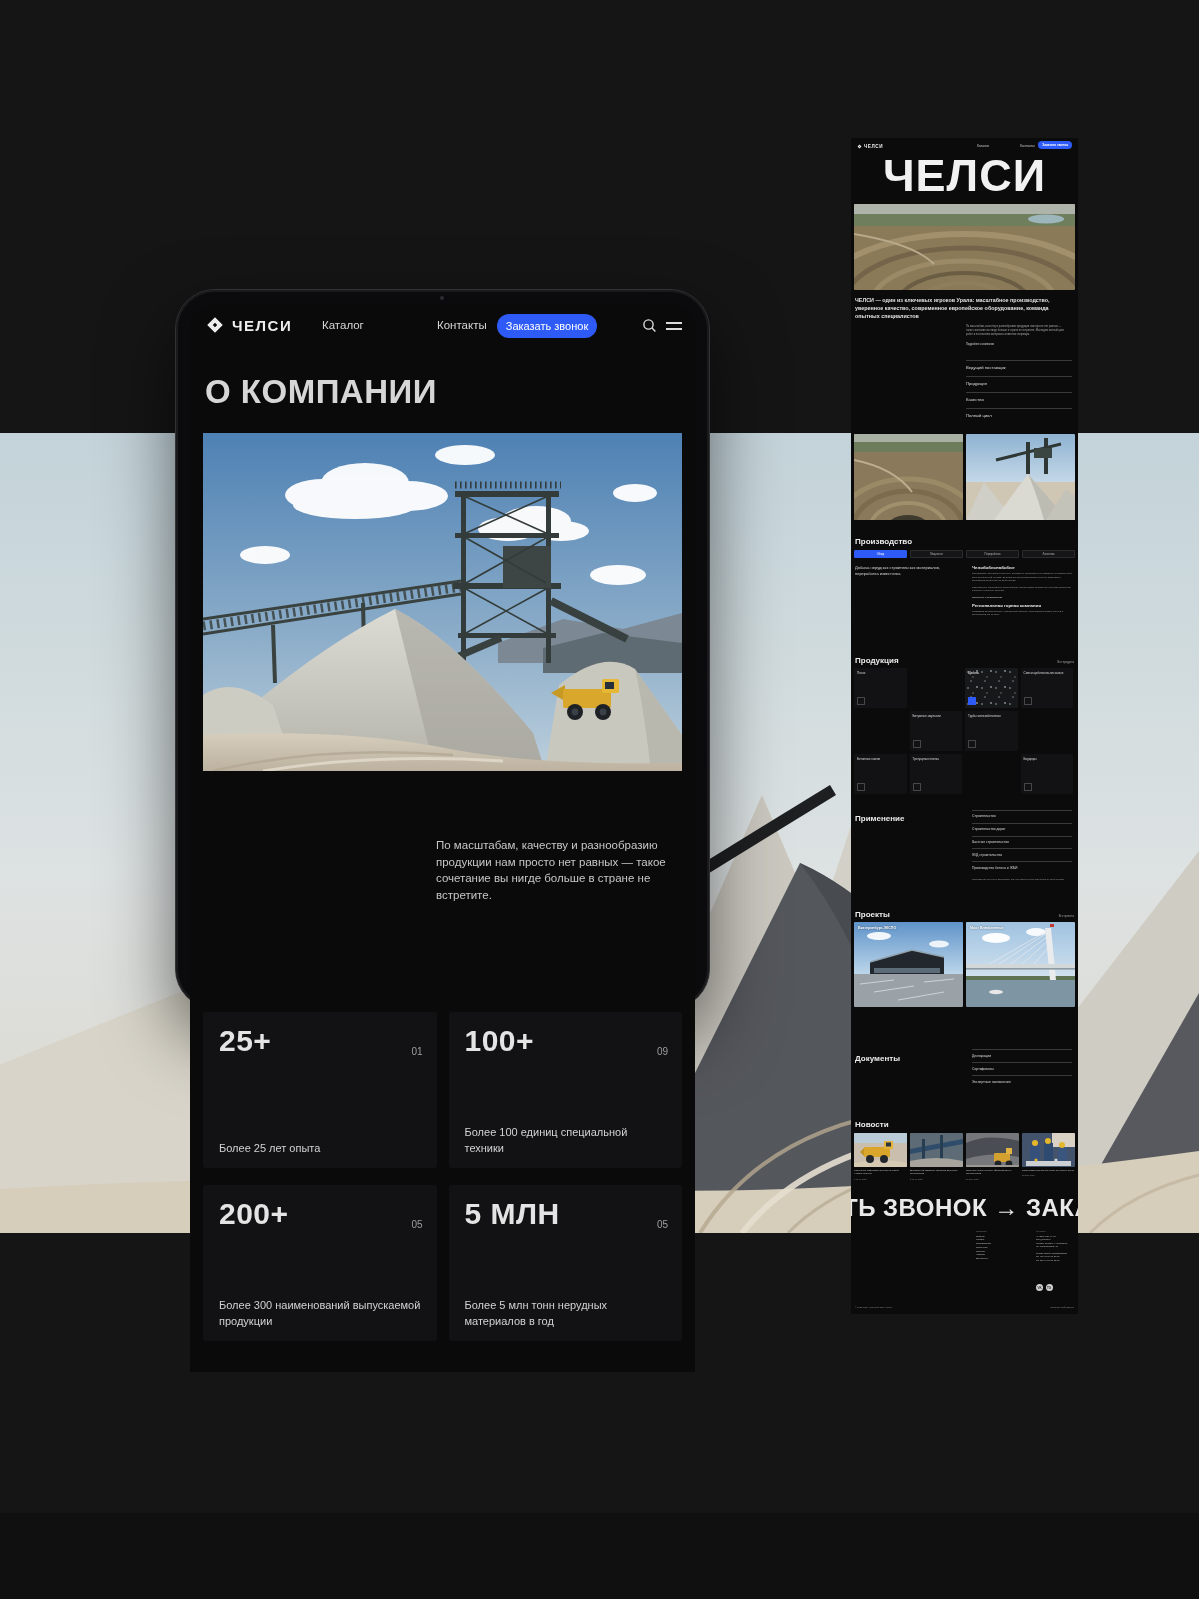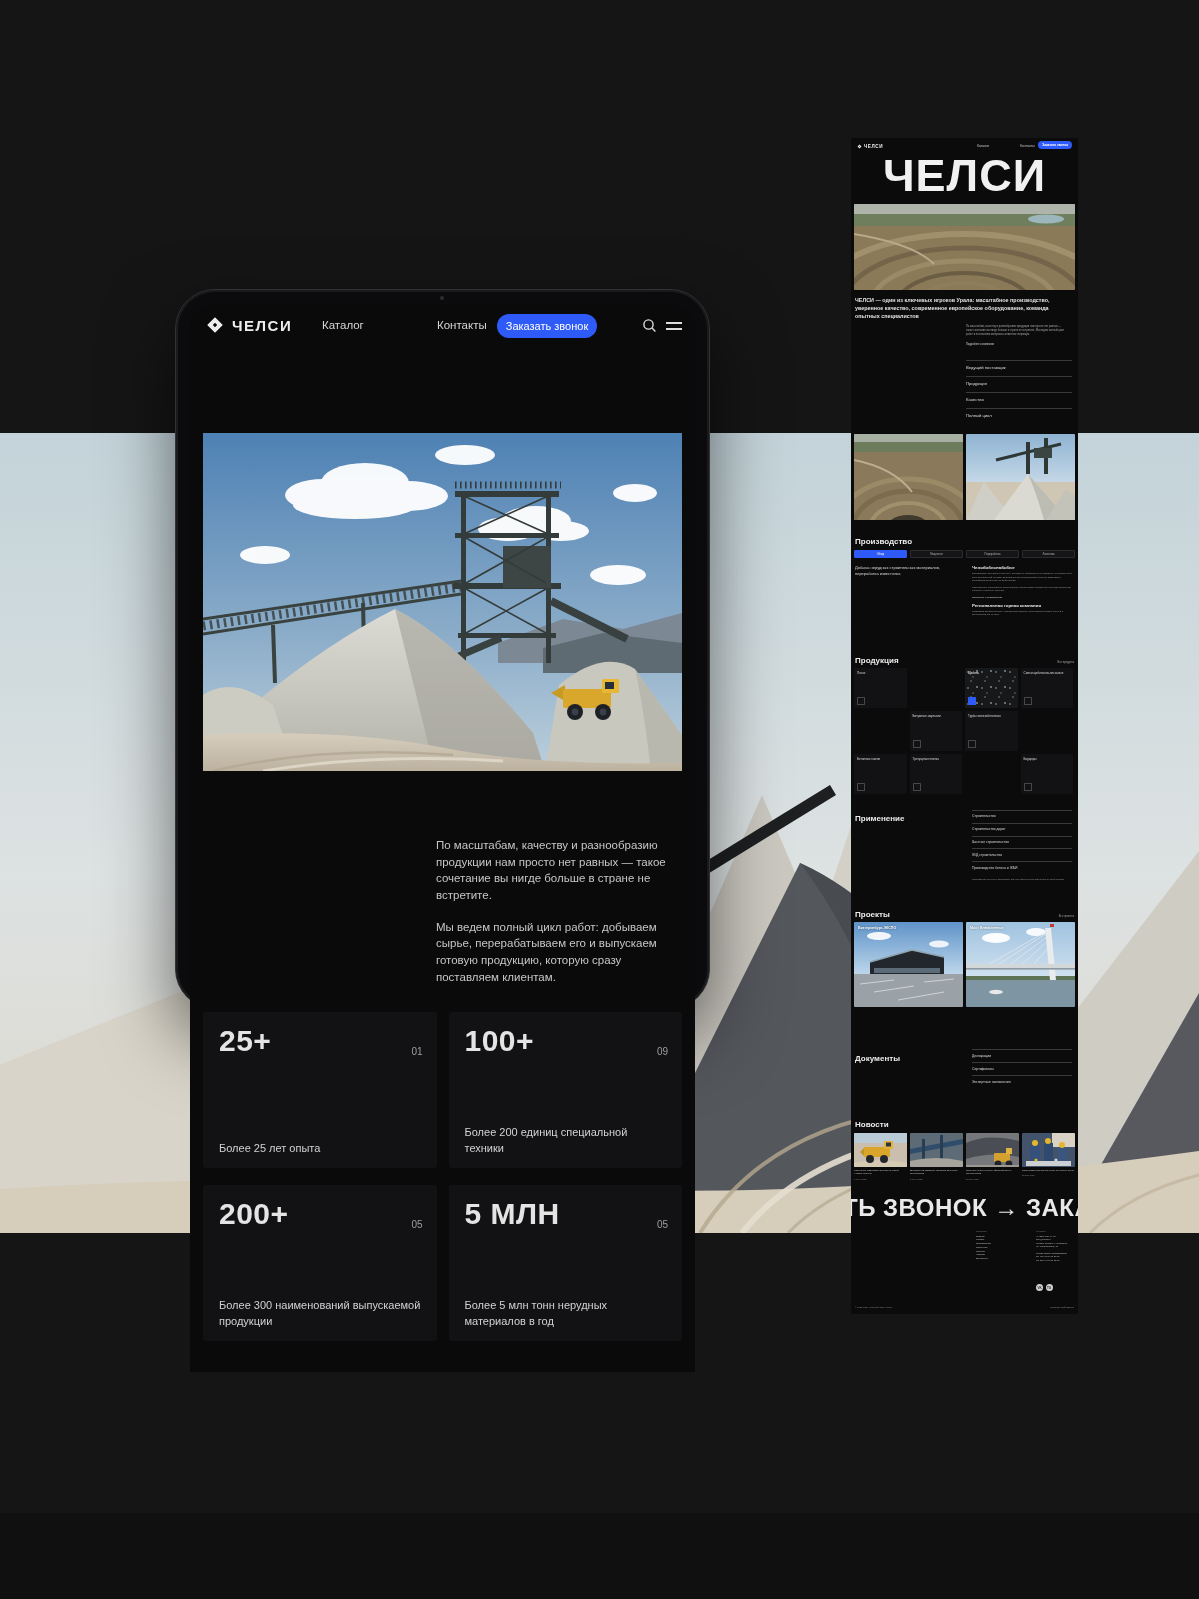--- a/index.html
+++ b/index.html
@@ -431,20 +431,21 @@
             <circle cx="6.5" cy="6.5" r="4.6" fill="none" stroke="#dcdcdc" stroke-width="1.4"></circle>
             <path d="M10,10 L13.4,13.4" stroke="#dcdcdc" stroke-width="1.4"></path>
           </svg>
       </span>
       <span class="t-burger">
           <div></div>
           <div></div>
         </span>
     </div>
 
+    <div class="abs t-title">О КОМПАНИИ</div>
 
     <div class="abs t-hero">
       <svg width="479" height="338" viewBox="0 0 479 338">
         <defs>
           <linearGradient id="tsky" x1="0" y1="0" x2="0" y2="1">
               <stop offset="0" stop-color="#4e81b4"></stop>
               <stop offset=".6" stop-color="#8cadc9"></stop>
               <stop offset="1" stop-color="#bccfdc"></stop>
             </linearGradient>
           <linearGradient id="tpile" x1="0" y1="0" x2="0" y2="1">
@@ -506,33 +507,32 @@
         <circle cx="400" cy="279" r="8" fill="#1d2125"></circle>
           <circle cx="400" cy="279" r="3.4" fill="#3a4047"></circle>
         <path d="M0,338 L0,302 Q140,295 242,315 Q332,333 479,330 L479,338 Z" fill="url(#troad)"></path>
         <path d="M10,338 Q120,312 250,322" stroke="#b3a893" stroke-width="2.4" fill="none" opacity=".8"></path>
         <path d="M60,338 Q170,320 300,328" stroke="#e3dccd" stroke-width="3" fill="none" opacity=".8"></path>
       </svg>
     </div>
 
     <div class="abs t-paras">
       <div class="p1">По масштабам, качеству и разнообразию продукции нам просто нет равных — такое сочетание вы нигде больше в стране не встретите.</div>
-      <div class="p2">Мы ведем полный цикл работ: добываем сырье, перерабатываем его и выпускаем готовую продукцию, которую сразу поставляем клиентам.</div>
     </div>
 
     <div class="abs t-stats">
       <div class="t-card">
         <div class="t-num">25+</div>
         <div class="t-idx">01</div>
         <div class="t-cardlabel">Более 25 лет опыта</div>
       </div>
       <div class="t-card">
         <div class="t-num">100+</div>
         <div class="t-idx">09</div>
-        <div class="t-cardlabel">Более 200 единиц специальной техники</div>
+        <div class="t-cardlabel">Более 100 единиц специальной техники</div>
       </div>
       <div class="t-card">
         <div class="t-num">200+</div>
         <div class="t-idx">05</div>
         <div class="t-cardlabel">Более 300 наименований выпускаемой продукции</div>
       </div>
       <div class="t-card">
         <div class="t-num">5 МЛН</div>
         <div class="t-idx">05</div>
         <div class="t-cardlabel">Более 5 млн тонн нерудных материалов в год</div>

